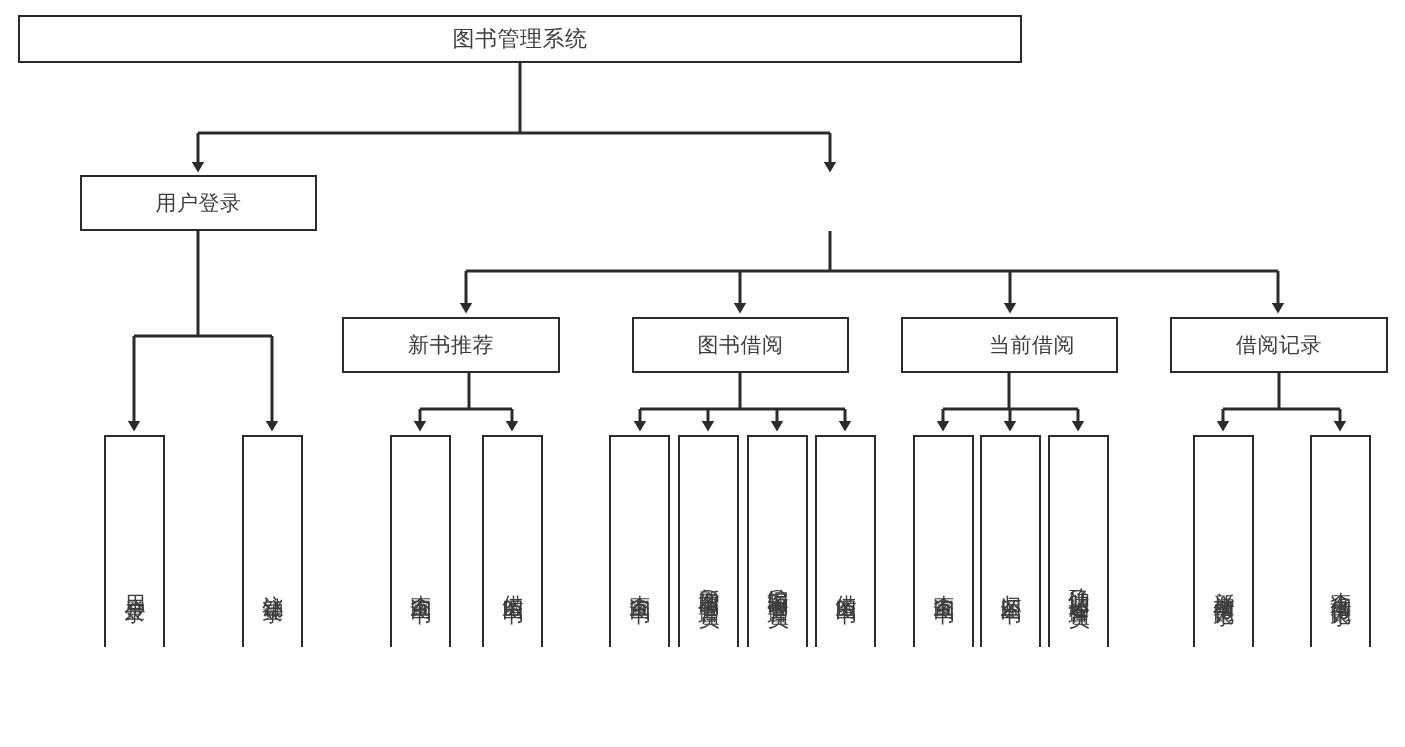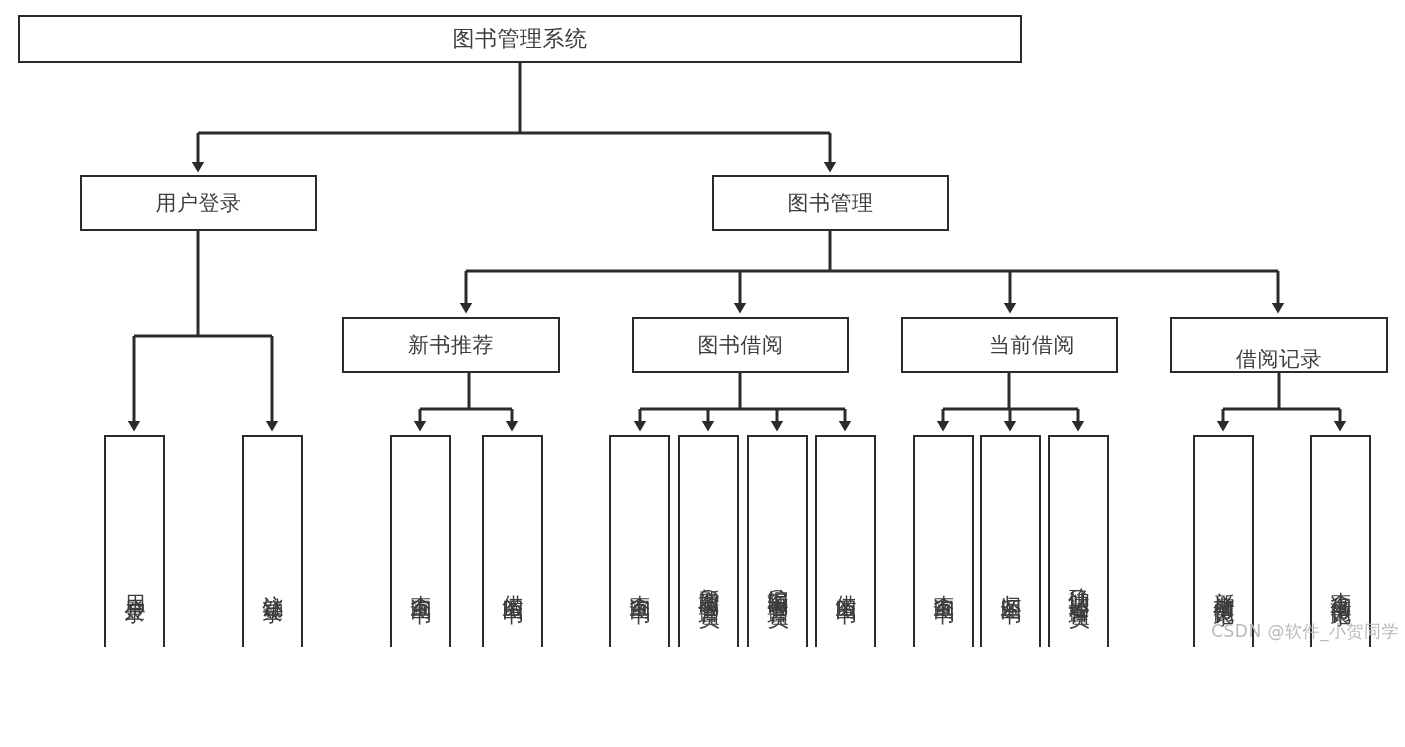--- a/index.html
+++ b/index.html
@@ -68,34 +68,31 @@
     </g>
   </svg>
 
   <div class="node root" style="left:18px;top:15px;width:1004px;height:48px;">
     <span class="lbl">图书管理系统</span>
   </div>
 
   <div class="node" style="left:80px;top:175px;width:237px;height:56px;">
     <span class="lbl">用户登录</span>
   </div>
-  <div class="node" style="left:712px;top:175px;width:237px;height:56px;">
-    <span class="lbl">图书管理</span>
-  </div>
 
   <div class="node" style="left:342px;top:317px;width:218px;height:56px;text-align:center;">
     <span class="lbl">新书推荐</span>
   </div>
   <div class="node" style="left:632px;top:317px;width:217px;height:56px;font-family:Liberation Serif, serif;">
     <span class="lbl">图书借阅</span>
   </div>
   <div class="node" style="left:901px;top:317px;width:217px;height:56px;padding-left:45px;">
     <span class="lbl">当前借阅</span>
   </div>
-  <div class="node" style="left:1170px;top:317px;width:218px;height:56px;align-items:flex-end;">
+  <div class="node" style="left:1170px;top:317px;width:218px;height:56px;">
     <span class="lbl">借阅记录</span>
   </div>
 
   <div class="leaf" style="left:104px;top:435px;width:61px;height:298px;">
     <span class="vlbl">用户登录</span>
   </div>
   <div class="leaf" style="left:242px;top:435px;width:61px;height:298px;">
     <span class="vlbl">注销登录</span>
   </div>
 
@@ -129,14 +126,13 @@
     <span class="vlbl">确认归还（管理员）</span>
   </div>
 
   <div class="leaf" style="left:1193px;top:435px;width:61px;height:298px;">
     <span class="vlbl">新增借阅记录</span>
   </div>
   <div class="leaf" style="left:1310px;top:435px;width:61px;height:298px;">
     <span class="vlbl">查询借阅记录</span>
   </div>
 
-  <div id="watermark">CSDN @软件_小贺同学</div>
 </div>
 
 </body></html>

